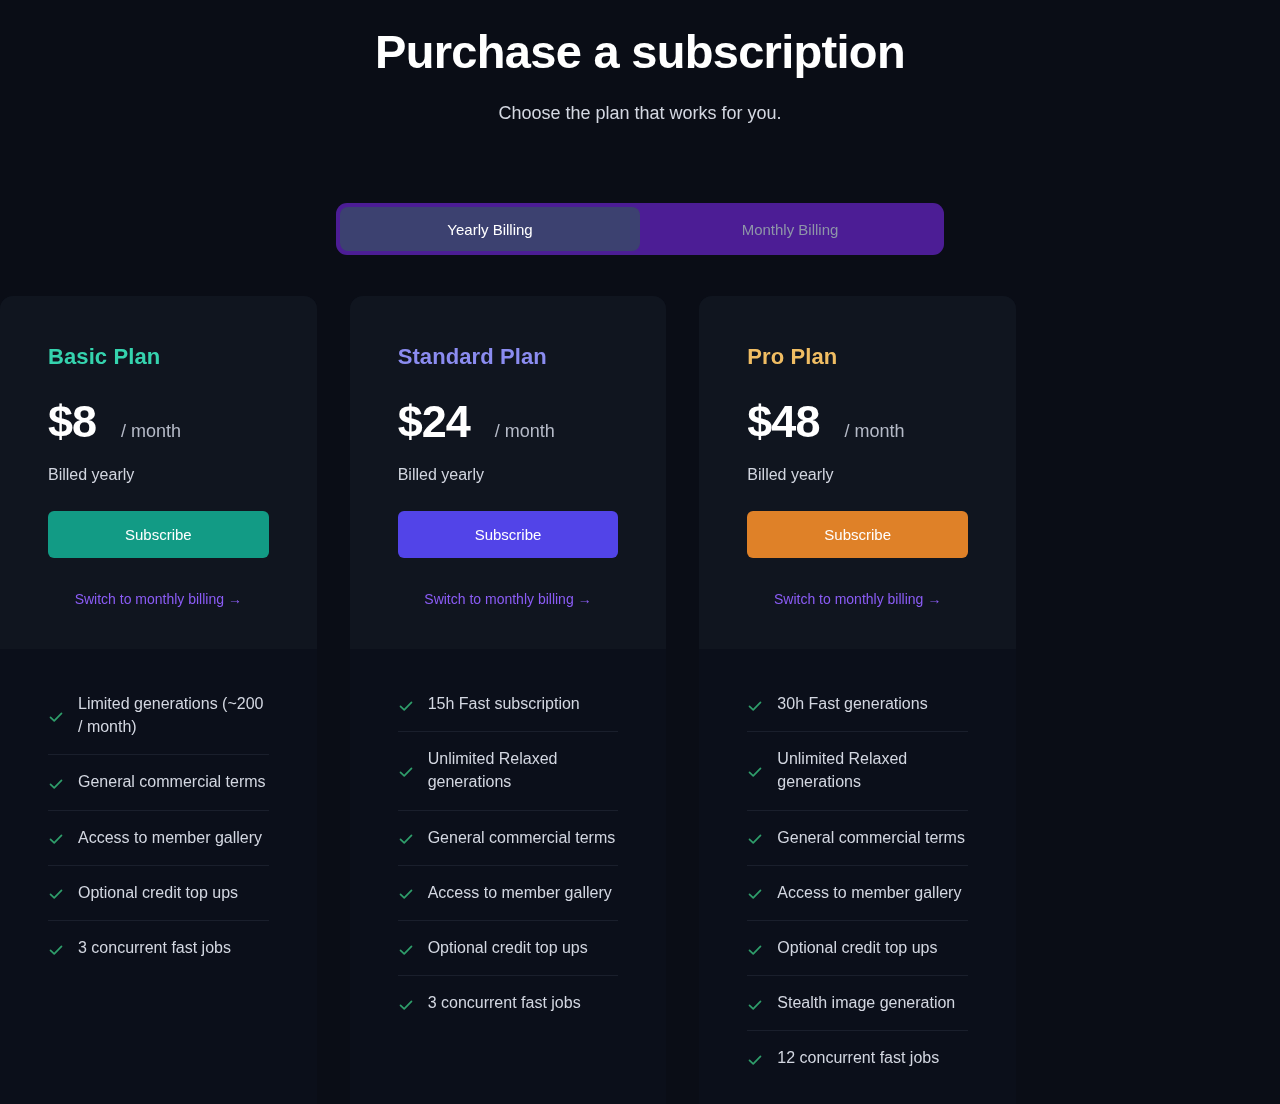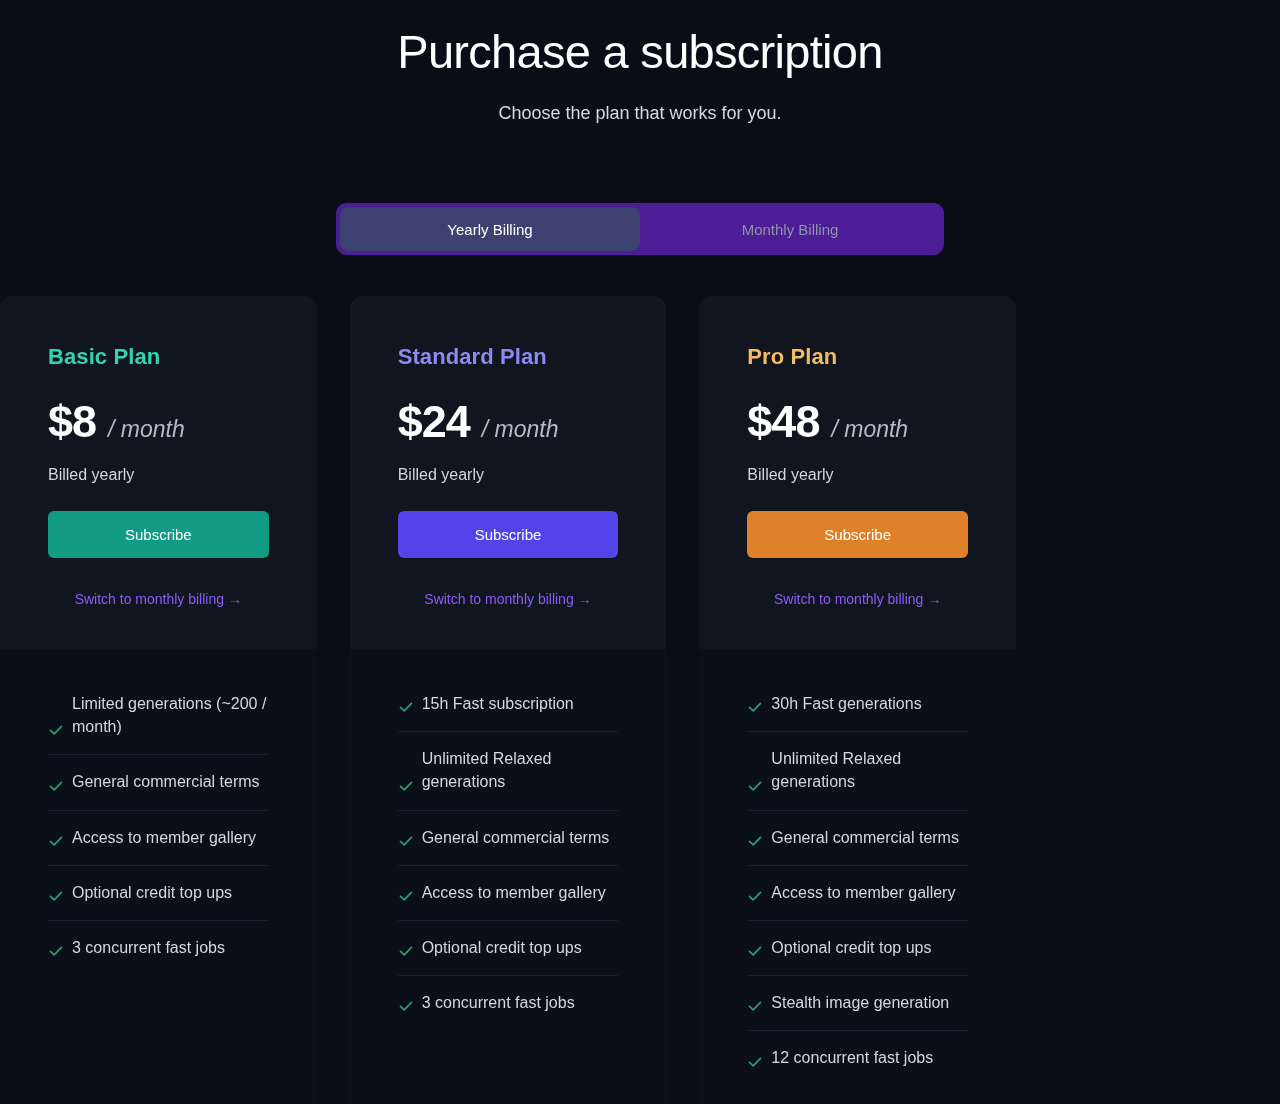--- a/index.html
+++ b/index.html
@@ -25,21 +25,21 @@
   }
 
   
   .header {
     padding-top: 24px;
     text-align: center;
   }
 
   .page-title {
     font-size: 47px;
-    font-weight: 400;
+    font-weight: 700;
     letter-spacing: -0.7px;
     color: #ffffff;
     line-height: 1.18;
   }
 
   .page-subtitle {
     margin-top: 24px;
     font-size: 18px;
     font-weight: 400;
     color: #d4d8e2;
@@ -122,25 +122,24 @@
 
   .price {
     font-size: 45px;
     font-weight: 700;
     color: #ffffff;
     letter-spacing: -1px;
     line-height: 1;
   }
 
   .price-period {
-    margin-left: 12px;
-    font-size: 23px;
+    margin-left: 25px;
+    font-size: 18px;
     font-weight: 400;
     color: #b5bac7;
-    font-style: italic;
   }
 
   .billing-note {
     margin-top: 22px;
     font-size: 16px;
     font-weight: 400;
     color: #d2d6e0;
   }
 
   .subscribe-btn {
@@ -176,22 +175,22 @@
 
   
   .card-body {
     flex: 1;
     background: #0b0f1a;
     padding: 28px 48px 40px 48px;
   }
 
   .feature {
     display: flex;
-    align-items: flex-end;
-    gap: 8px;
+    align-items: center;
+    gap: 14px;
     padding: 15px 0 16px 0;
     border-bottom: 1px solid #1a1f2c;
   }
 
   .feature:last-child { border-bottom: none; }
 
   .check-icon {
     flex: 0 0 auto;
     width: 16px;
     height: 16px;

